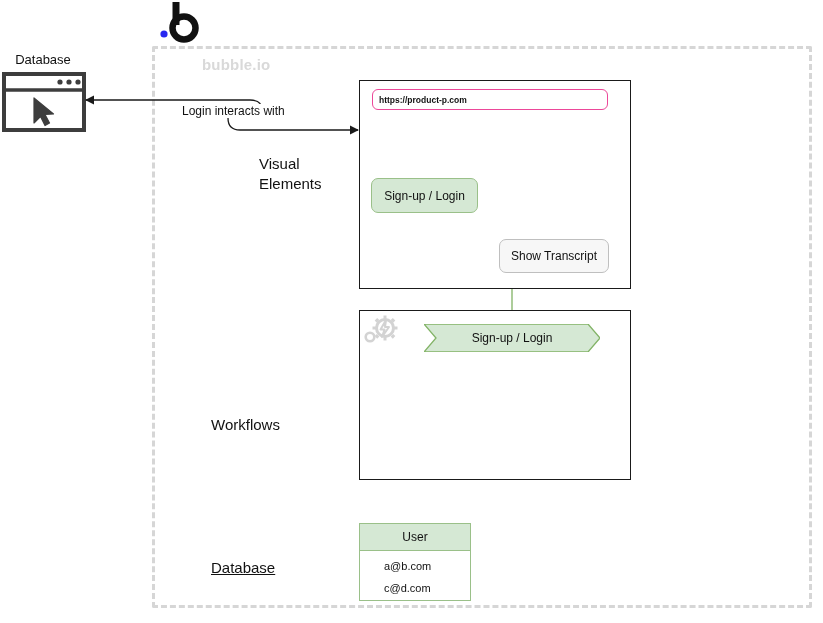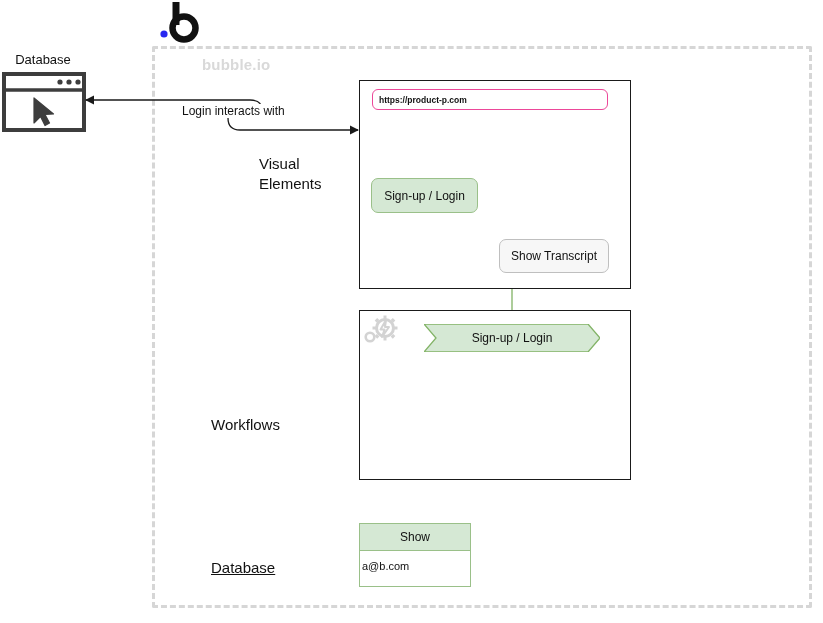--- a/index.html
+++ b/index.html
@@ -203,26 +203,26 @@
     background: #d5e8d4;
     border: 1px solid #9ac089;
     box-sizing: border-box;
     display: flex;
     align-items: center;
     justify-content: center;
     font-size: 12px;
     color: #111111;
   }
   #db-table .db-body {
-    height: 36px;
+    height: 50px;
     border: 1px solid #9ac089;
     border-top: none;
     box-sizing: border-box;
     background: #ffffff;
-    padding: 4px 0 0 2px;
+    padding: 4px 0 0 24px;
   }
   #db-table .db-row {
     font-size: 11px;
     color: #111111;
     line-height: 22px;
     white-space: nowrap;
   }
 
   
   #connectors {
@@ -325,19 +325,20 @@
   </div>
 
   <div class="abs" id="workflow-action">
     <svg width="176" height="28" viewBox="0 0 176 28" xmlns="http://www.w3.org/2000/svg">
       <path d="M0 0 L164 0 L176 14 L164 28 L0 28 L12 14 Z" fill="#d5e8d4" stroke="#82b366" stroke-width="1.3"></path>
     </svg>
     <span class="wf-text">Sign-up / Login</span>
   </div>
 
   <div class="abs" id="db-table">
-    <div class="db-head">Show</div>
+    <div class="db-head">User</div>
     <div class="db-body">
       <div class="db-row">a@b.com</div>
+      <div class="db-row">c@d.com</div>
     </div>
   </div>
 
 </div>
 
 </body></html>

